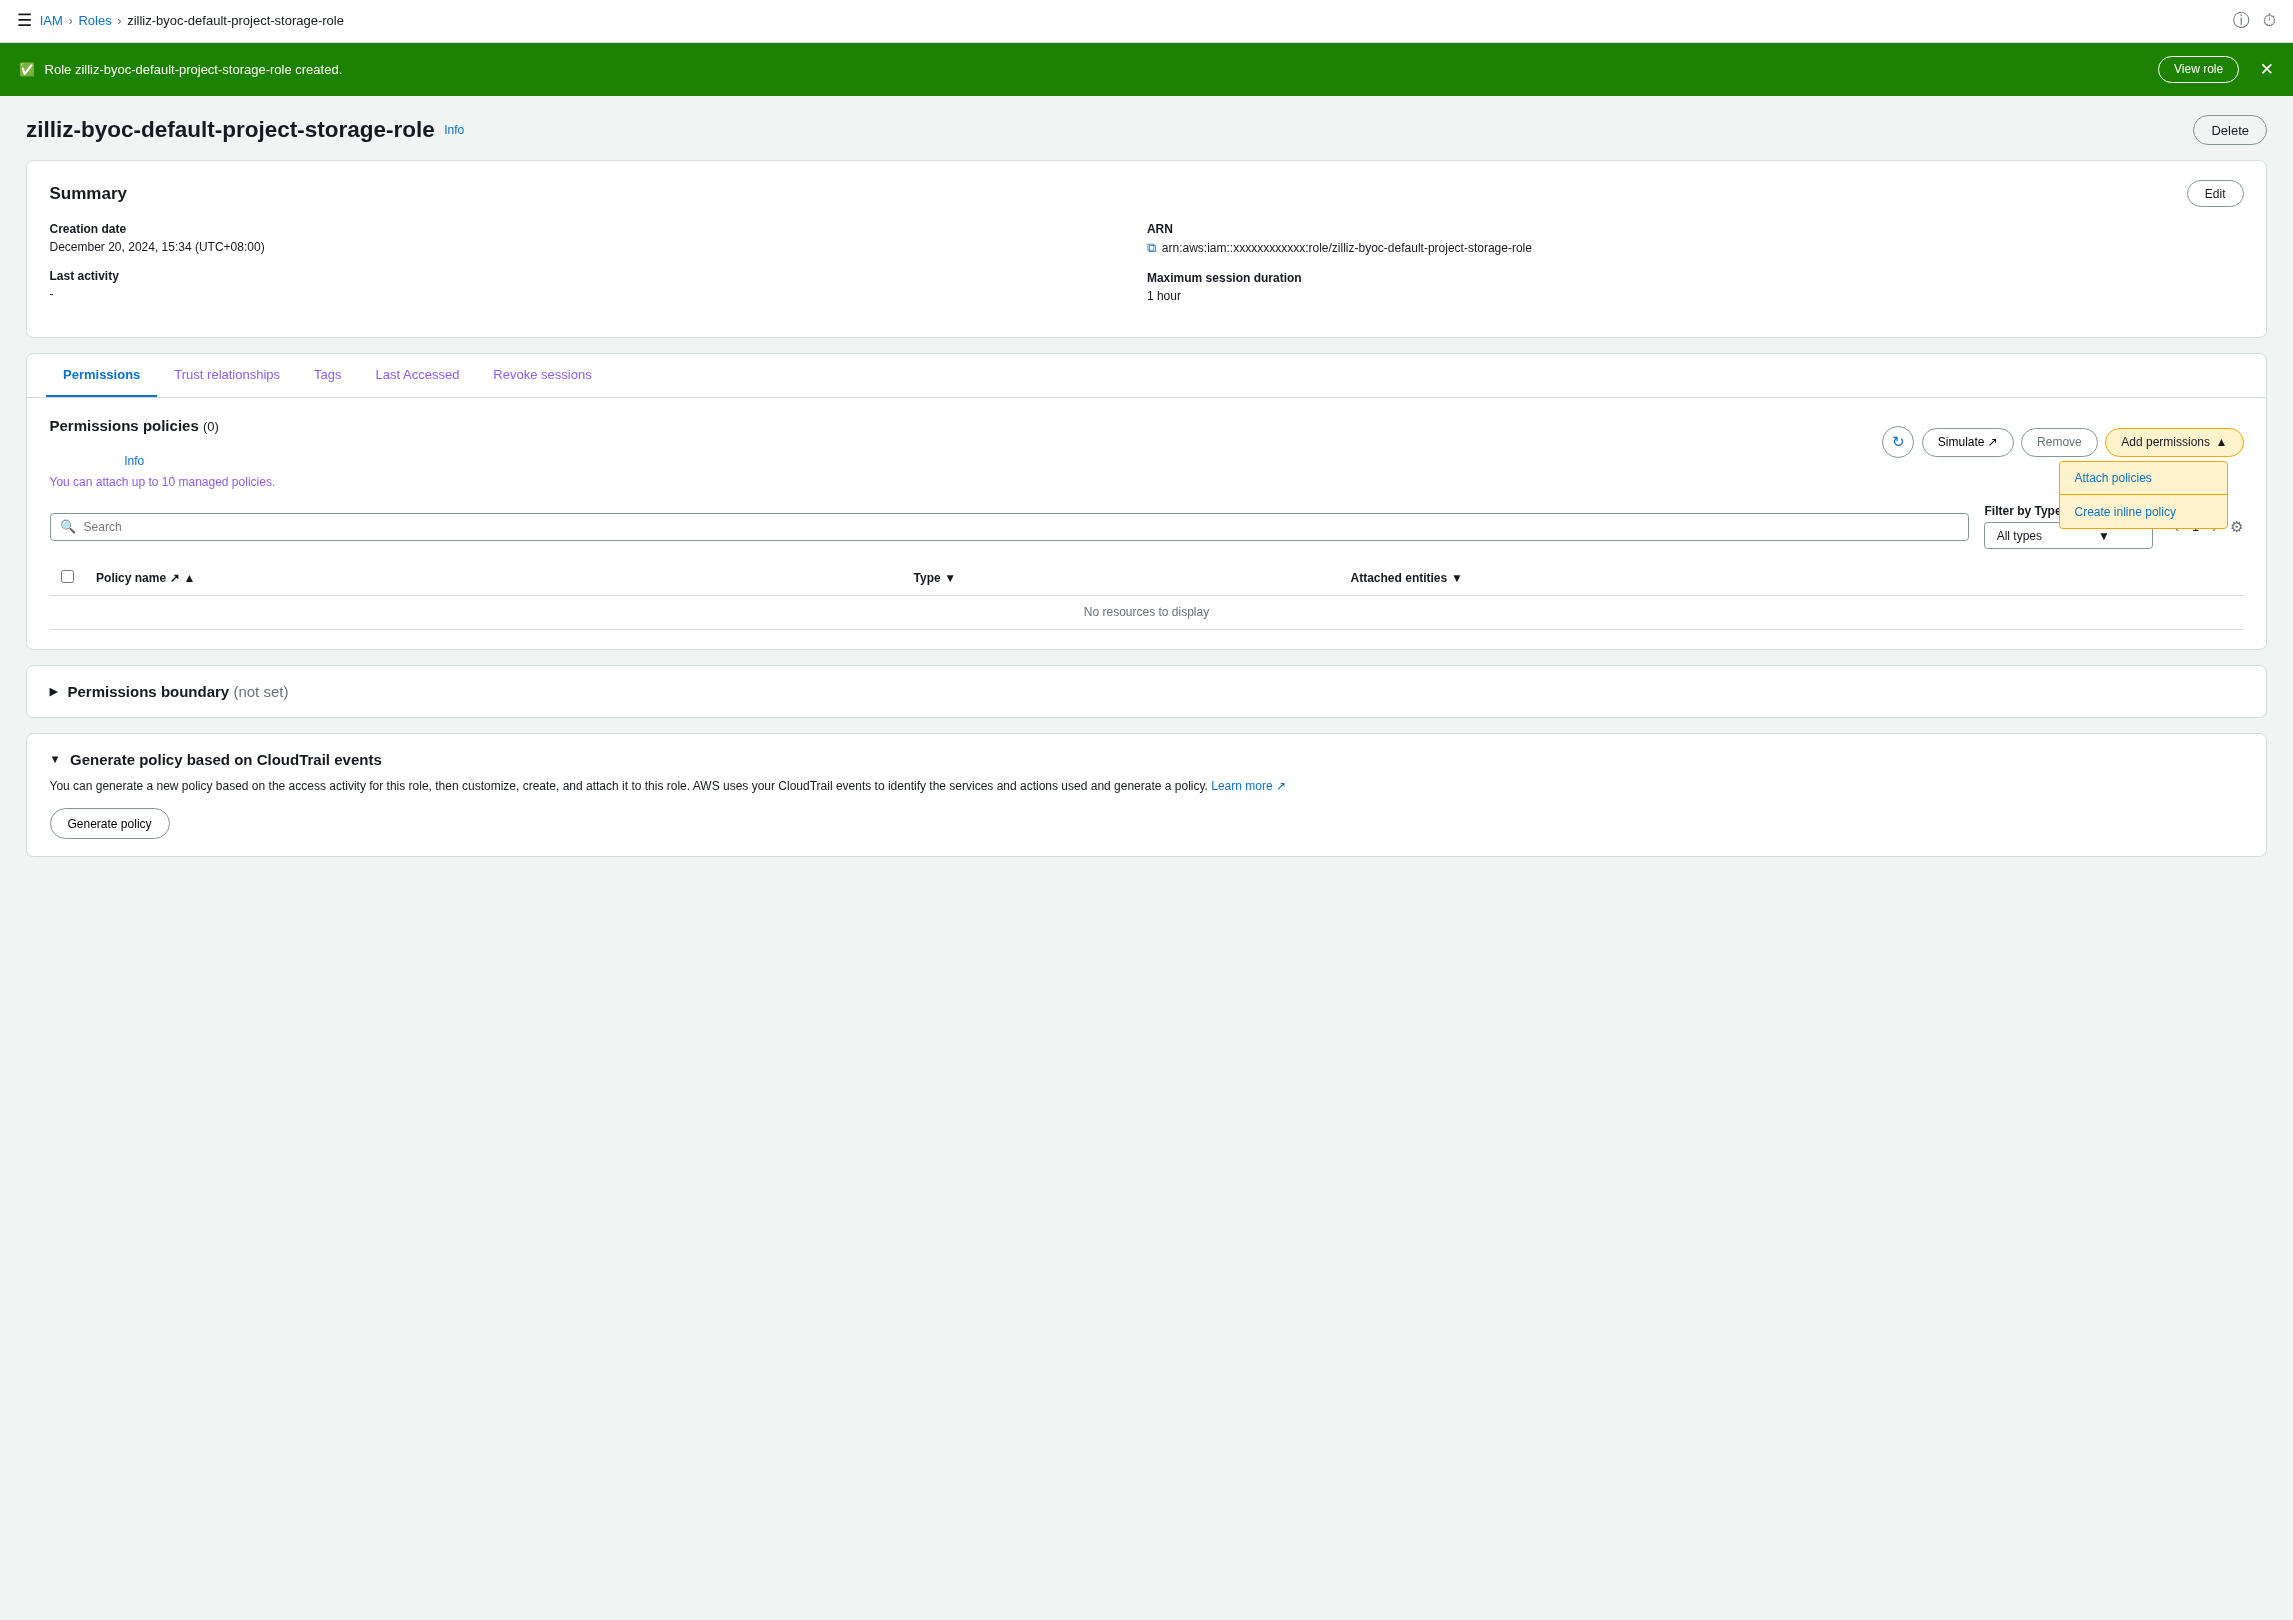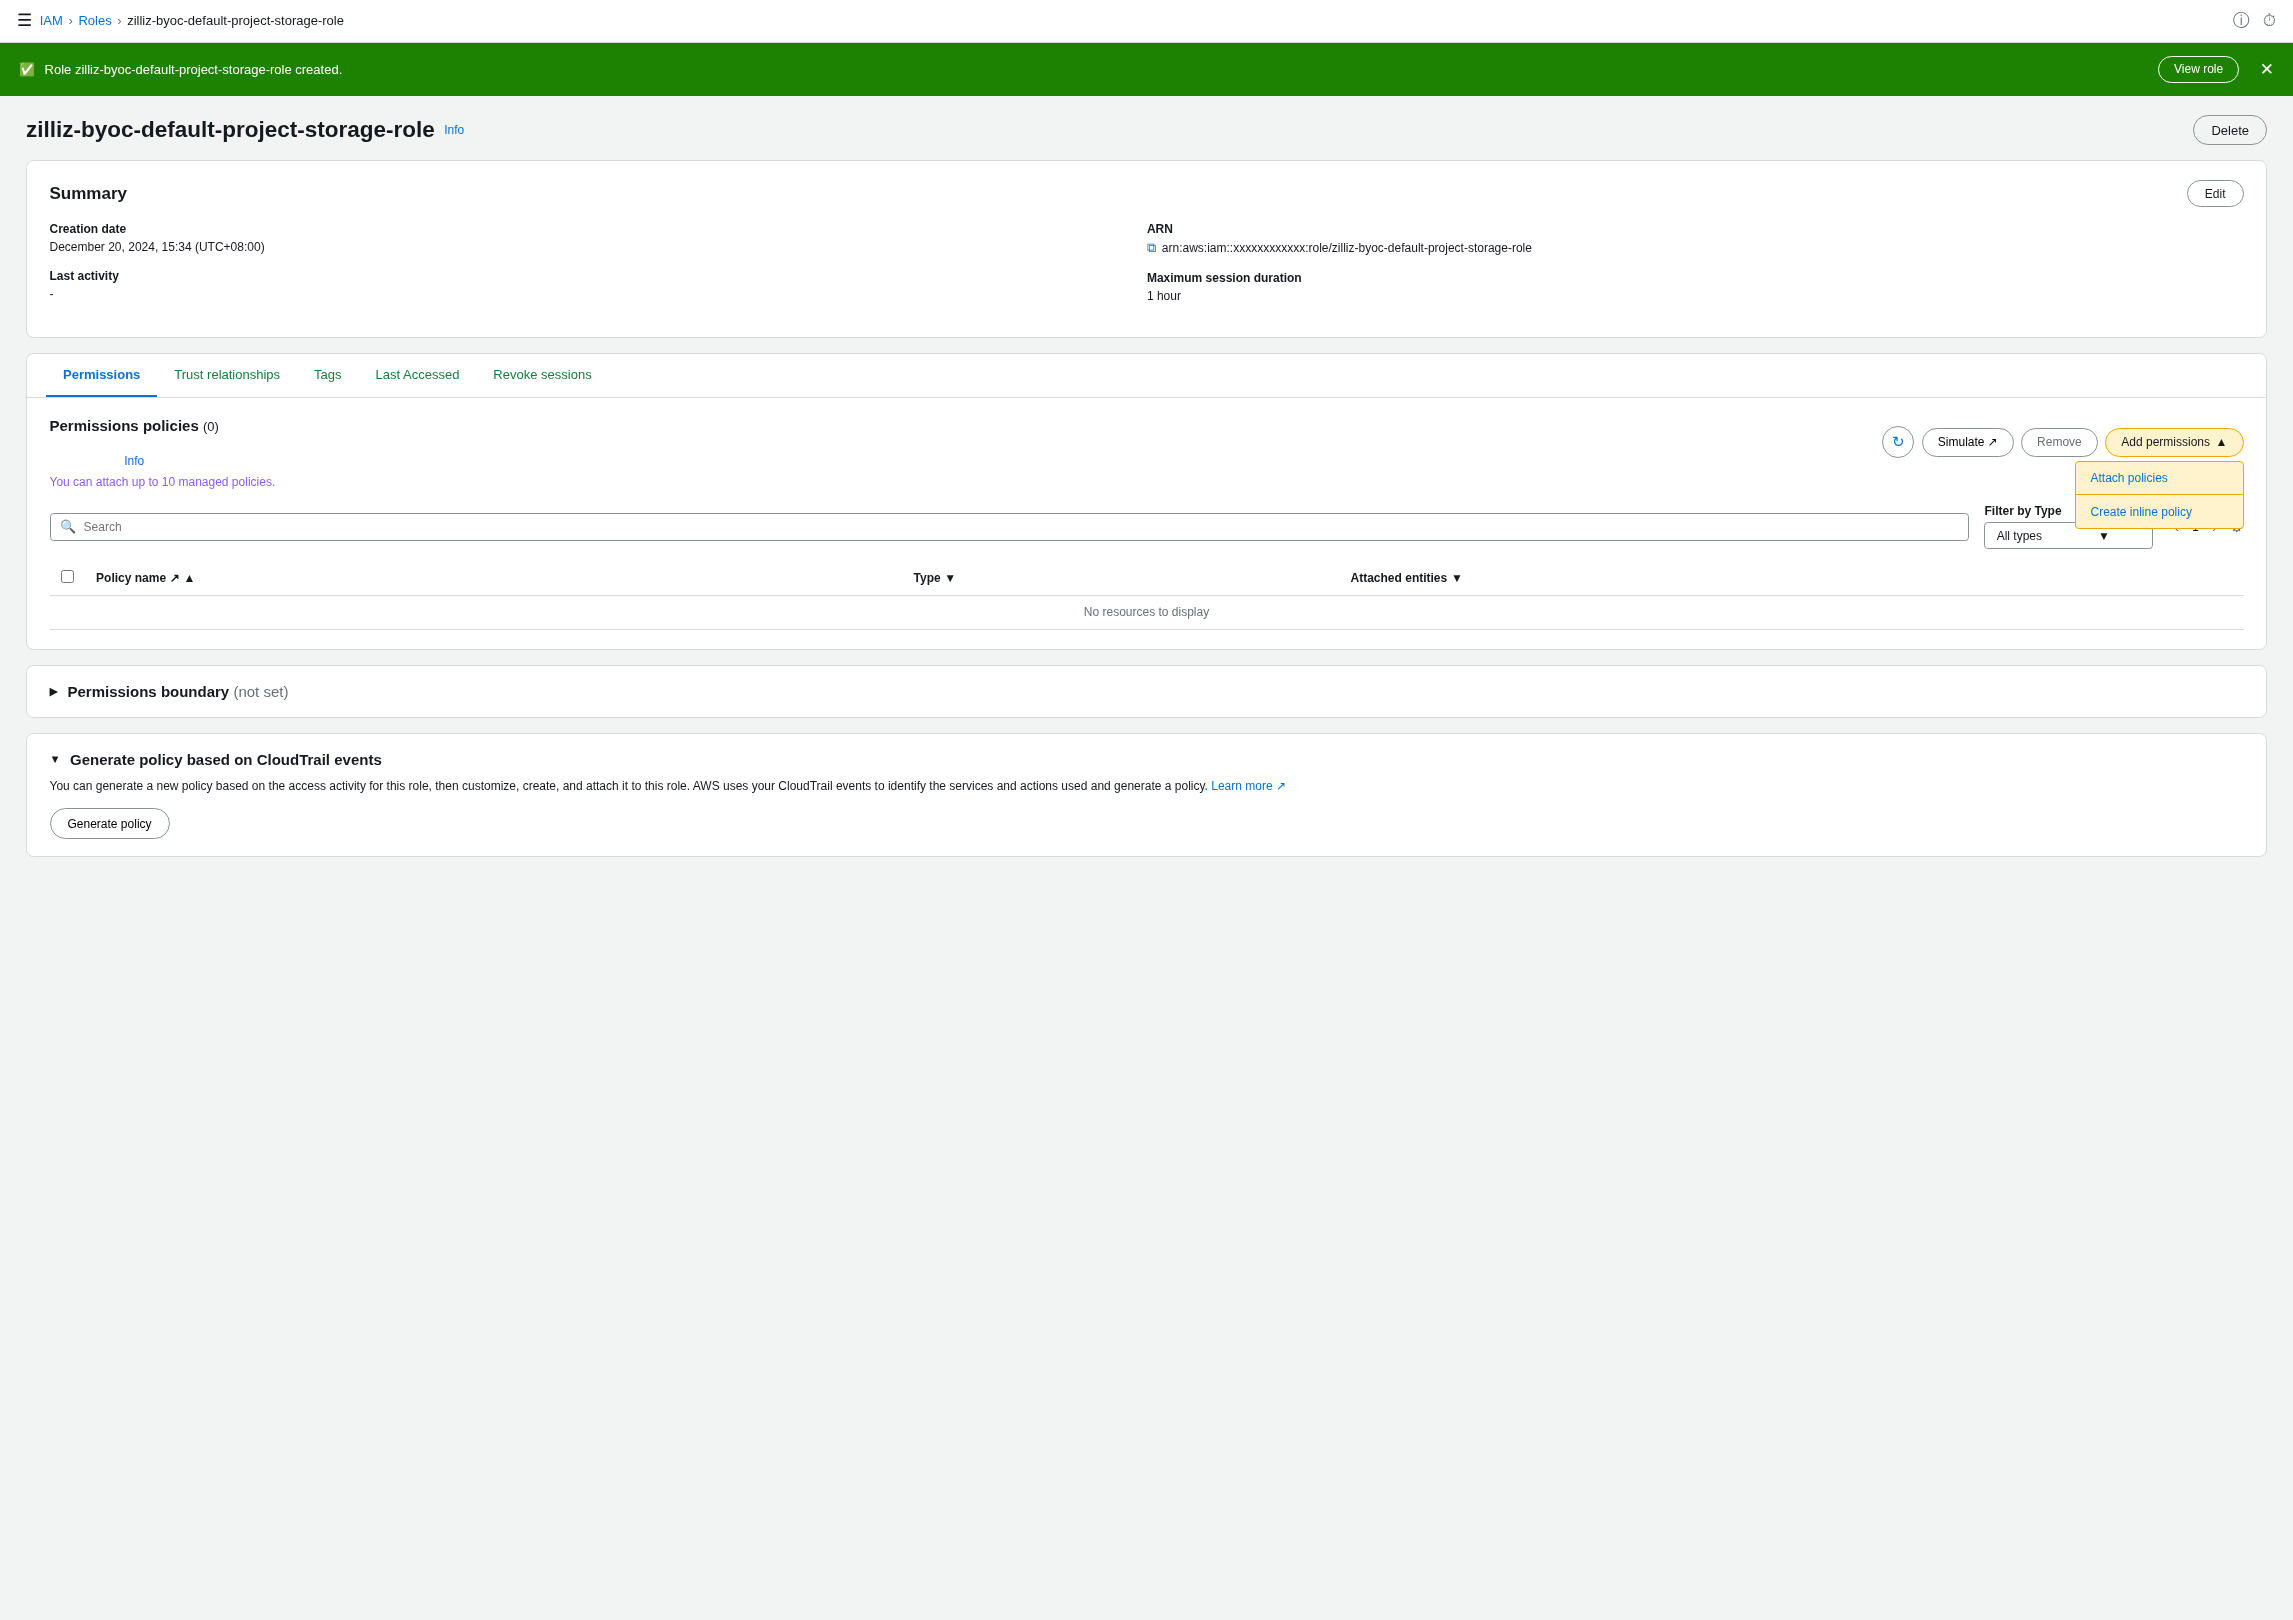--- a/index.html
+++ b/index.html
@@ -184,21 +184,21 @@
     .tabs-bar {
       display: flex;
       border-bottom: 0.9px solid #d5dbdb;
       padding: 0 19px;
     }
     .tab {
       padding: 13px 17px;
       font-size: 13px;
       cursor: pointer;
       border-bottom: 2.8px solid transparent;
-      color: #15803d;
+      color: #8b5cf6;
       text-decoration: none;
     }
     .tab.active {
       color: #0972d3;
       border-bottom: 2.8px solid #0972d3;
       font-weight: 600;
     }
     
     .section-container {
       padding: 19px 22.5px;
@@ -276,21 +276,21 @@
       font-size: 12px;
       cursor: pointer;
       display: flex;
       align-items: center;
       gap: 5.6px;
       color: #16191f;
       position: relative;
     }
     .dropdown-menu {
       position: absolute;
-      right: 0;
+      right: 16px;
       top: calc(100% + 3.7px);
       background: #fff3cd;
       border: 1.9px solid #f0a800;
       border-radius: 3.7px;
       z-index: 100;
       min-width: 169px;
       overflow: hidden;
     }
     .dropdown-item {
       padding: 9.4px 15px;

